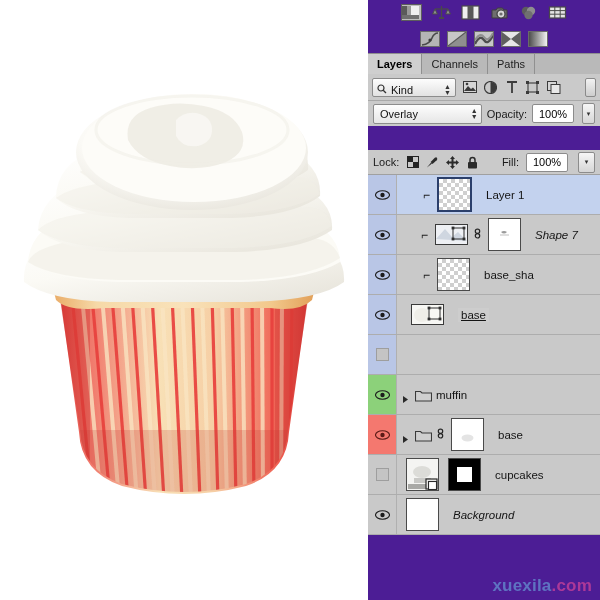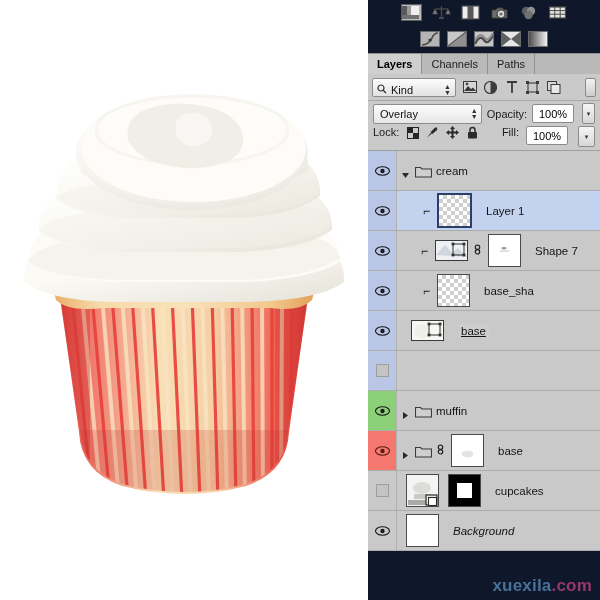--- a/index.html
+++ b/index.html
@@ -14,21 +14,21 @@
   
   .canvas{
     position:absolute;left:0;top:0;width:368px;height:600px;
     background:#ffffff;overflow:hidden;
   }
   .cupcake{position:absolute;left:0;top:0;width:368px;height:600px;}
 
   
   .panel{
     position:absolute;left:368px;top:0;width:232px;height:600px;
-    background:#0f172a;
+    background:#4c1d95;
   }
 
   
   .adj-row{display:flex;align-items:center;justify-content:center;gap:10px;height:25px;}
   .adj-row2{display:flex;align-items:center;justify-content:center;gap:7px;height:28px;}
   .adj-ico{width:19px;height:15px;border:1px solid #5d5d5d;background:#bdbdbd;position:relative;overflow:hidden;}
   .adj-ico.noborder{border:none;background:transparent;}
   .adj-sq{width:18px;height:14px;border:1px solid #6a6a6a;position:relative;overflow:hidden;background:#b9b9b9;}
 
   
@@ -66,22 +66,22 @@
     background:#fff;border:1px solid #8c8c8c;border-radius:2px;font-size:11px;color:#000;
     padding:0 4px;min-width:32px;justify-content:center;
   }
   .numarrow{
     width:15px;height:19px;background:linear-gradient(#f6f6f6,#d6d6d6);
     border:1px solid #8c8c8c;border-radius:2px;margin-left:3px;
     font-size:7px;color:#333;display:flex;align-items:center;justify-content:center;
   }
 
   
-  .lockbar{display:flex;align-items:flex-start;height:24px;background:#cacaca;padding:0 5px;gap:7px;
-           border-bottom:1px solid #a0a0a0;}
+  .lockbar{display:flex;align-items:center;height:24px;background:#cacaca;padding:0 5px;gap:7px;
+           border-bottom:1px solid #a0a0a0;margin-top:24px;}
   .lock-ico{width:13px;height:13px;display:flex;align-items:center;justify-content:center;color:#242424;}
 
   
   .layers{background:#c9c9c9;}
   .row{display:flex;align-items:center;height:39px;border-bottom:1px solid #adadad;background:#c9c9c9;position:relative;}
   .row.selected{background:#c3d2ee;}
   .eyecell{width:28px;height:100%;display:flex;align-items:center;justify-content:center;
            border-right:1px solid #b0b0b0;flex:0 0 28px;}
   .eye{width:15px;height:10px;position:relative;}
   .eye svg{display:block;}
@@ -411,43 +411,20 @@
             <rect x="1" y="6" width="9" height="6.5" rx="1" fill="#2b2b2b"></rect>
           </svg>
       </span>
       <span class="lbl" style="margin-left:auto;">Fill:</span>
       <span class="numfield">100%</span>
       <span class="numarrow">▾</span>
     </div>
 
     <div class="layers">
 
-      <div class="row">
-        <div class="eyecell" style="background:#b9c6e6;">
-          <span class="eye">
-            <svg width="15" height="10" viewBox="0 0 15 10">
-                <ellipse cx="7.5" cy="5" rx="7" ry="4.2" fill="none" stroke="#1c1c1c" stroke-width="1.1"></ellipse>
-                <circle cx="7.5" cy="5" r="2.2" fill="#1c1c1c"></circle>
-              </svg>
-          </span>
-        </div>
-        <div class="body">
-          <span class="disc">
-            <svg width="9" height="9" viewBox="0 0 9 9">
-                <path d="M1 2 L8 2 L4.5 7 Z" fill="#2a2a2a"></path>
-              </svg>
-          </span>
-          <span class="folder">
-            <svg width="17" height="13" viewBox="0 0 17 13">
-                <path d="M0.5 2.5 h5 l1.5 1.5 h9.5 v8 h-16 Z" fill="#cfcfcf" stroke="#3a3a3a" stroke-width="1.1"></path>
-              </svg>
-          </span>
-          <span class="name">cream</span>
-        </div>
-      </div>
 
       <div class="row selected">
         <div class="eyecell" style="background:#b9c6e6;">
           <span class="eye">
             <svg width="15" height="10" viewBox="0 0 15 10">
                 <ellipse cx="7.5" cy="5" rx="7" ry="4.2" fill="none" stroke="#1c1c1c" stroke-width="1.1"></ellipse>
                 <circle cx="7.5" cy="5" r="2.2" fill="#1c1c1c"></circle>
               </svg>
           </span>
         </div>
@@ -486,21 +463,21 @@
                 <path d="M4.5 6.6 a2.2 2.2 0 0 1 0 4.4 a2.2 2.2 0 0 1 0 -4.4 Z" fill="none" stroke="#222" stroke-width="1.2"></path>
               </svg>
           </span>
           <span class="thumb">
             <svg width="31" height="31" viewBox="0 0 31 31">
                 <rect width="31" height="31" fill="#ffffff"></rect>
                 <path d="M12 13 q3 -2 6 0 q-3 3 -6 0 Z" fill="#9a9a9a"></path>
                 <path d="M11 16 h9" stroke="#c0c0c0" stroke-width="1"></path>
               </svg>
           </span>
-          <span class="name" style="margin-left:9px;">Shape 7</span>
+          <span class="name" style="margin-left:9px;font-style:italic;">Shape 7</span>
         </div>
       </div>
 
       <div class="row">
         <div class="eyecell" style="background:#b9c6e6;">
           <span class="eye">
             <svg width="15" height="10" viewBox="0 0 15 10">
                 <ellipse cx="7.5" cy="5" rx="7" ry="4.2" fill="none" stroke="#1c1c1c" stroke-width="1.1"></ellipse>
                 <circle cx="7.5" cy="5" r="2.2" fill="#1c1c1c"></circle>
               </svg>

